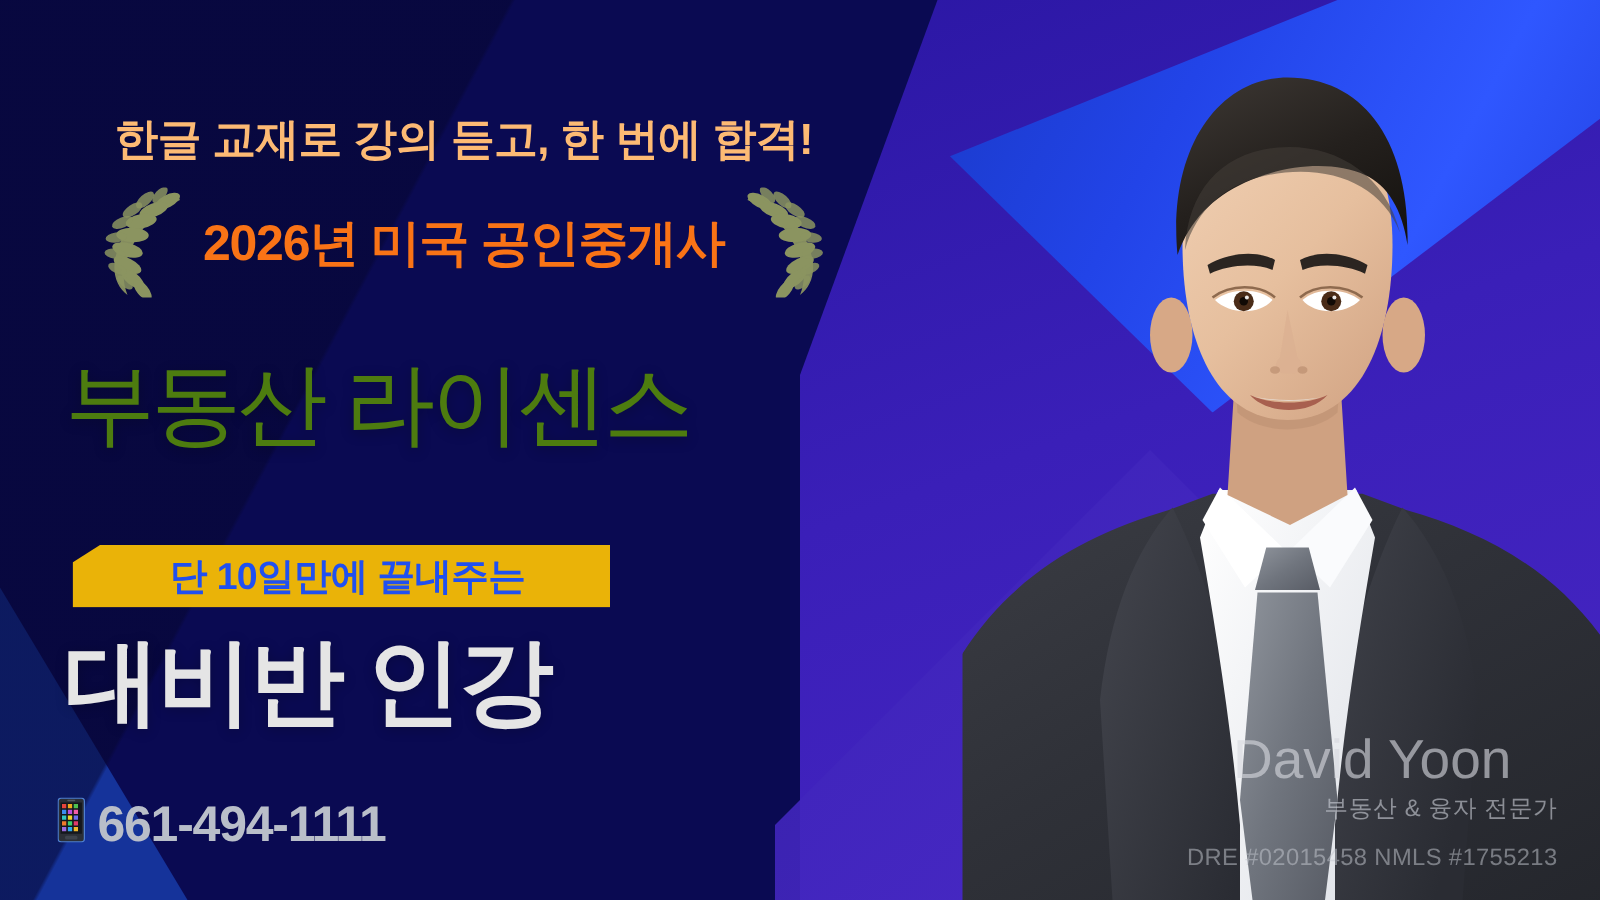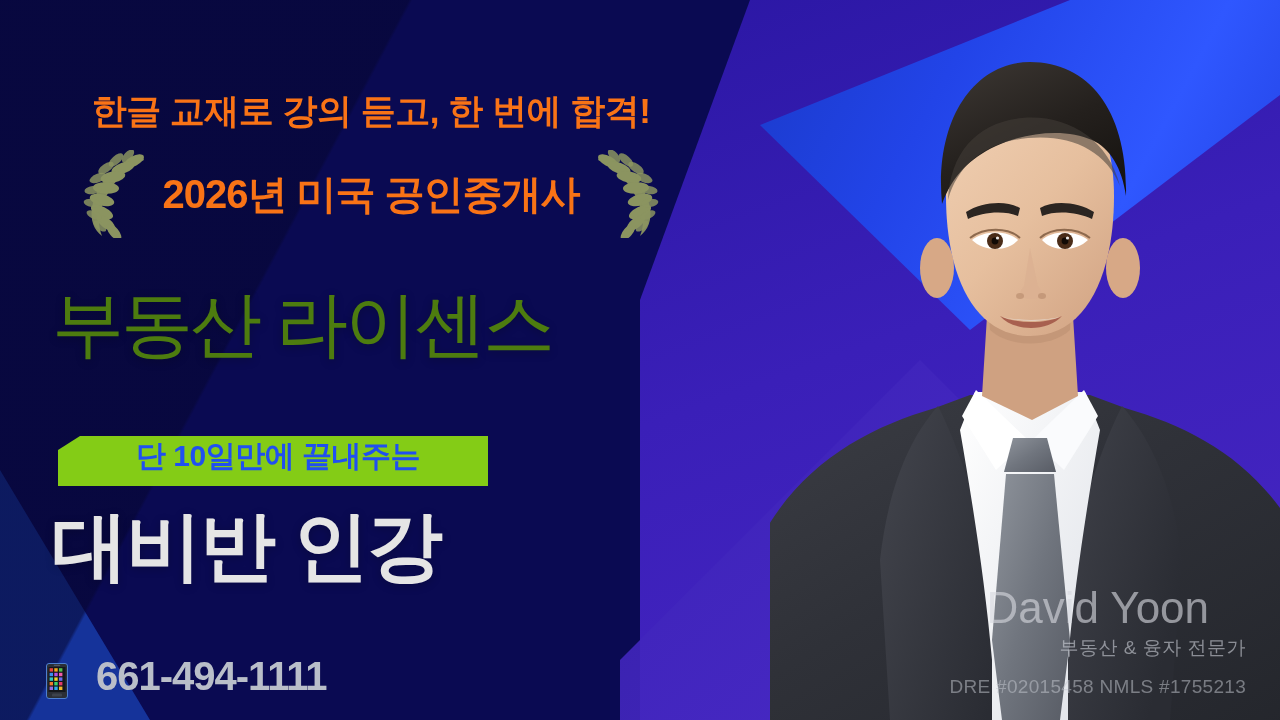--- a/index.html
+++ b/index.html
@@ -63,21 +63,21 @@
     position:absolute; left:0; top:0;
     width:790px; height:720px;
     z-index:6;
   }
 
   .subhead {
     position:absolute; left:0; top:88px; width:742px;
     text-align:center;
     font-size:35px; font-weight:bold;
     letter-spacing:-0.5px;
-    color:#f97316;
+    color:#fdba74;
     white-space:nowrap;
   }
 
   .award-row {
     position:absolute; left:0; top:148px; width:742px;
     height:92px;
     display:flex; align-items:center; justify-content:center;
     gap:8px;
   }
   .laurel { width:74px; height:88px; flex:0 0 auto; }
@@ -96,23 +96,23 @@
     color:#4d7c0f;
     letter-spacing:-3px;
     line-height:1;
     white-space:nowrap;
     text-shadow:0 2px 10px rgba(0,0,0,.25);
   }
 
   .badge {
     position:absolute; left:58px; top:436px;
     width:430px; height:50px;
-    background:#84cc16;
+    background:#eab308;
     clip-path:polygon(22px 0, 430px 0, 430px 50px, 0 50px, 0 14px);
-    display:flex; align-items:flex-start; justify-content:center;
+    display:flex; align-items:center; justify-content:center;
   }
   .badge-text {
     font-size:30px; font-weight:bold;
     color:#2050f0;
     letter-spacing:-0.5px;
     white-space:nowrap;
     padding-left:10px;
   }
 
   .title-sub {
@@ -121,21 +121,21 @@
     color:#e5e5e5;
     letter-spacing:-2px;
     line-height:1;
     white-space:nowrap;
     text-shadow:0 2px 10px rgba(0,0,0,.22);
     text-align:center;
   }
 
   .phone-row {
     position:absolute; left:46px; top:638px;
-    display:flex; align-items:flex-end; gap:28px;margin-top:16px;
+    display:flex; align-items:flex-start; gap:10px;
   }
   .phone-icon {
     width:22px; height:36px; flex:0 0 auto;
     position:relative;
   }
   .phone-num {
     font-size:40px; font-weight:bold;
     color:#b9bec9;
     letter-spacing:-1px;
     white-space:nowrap;

